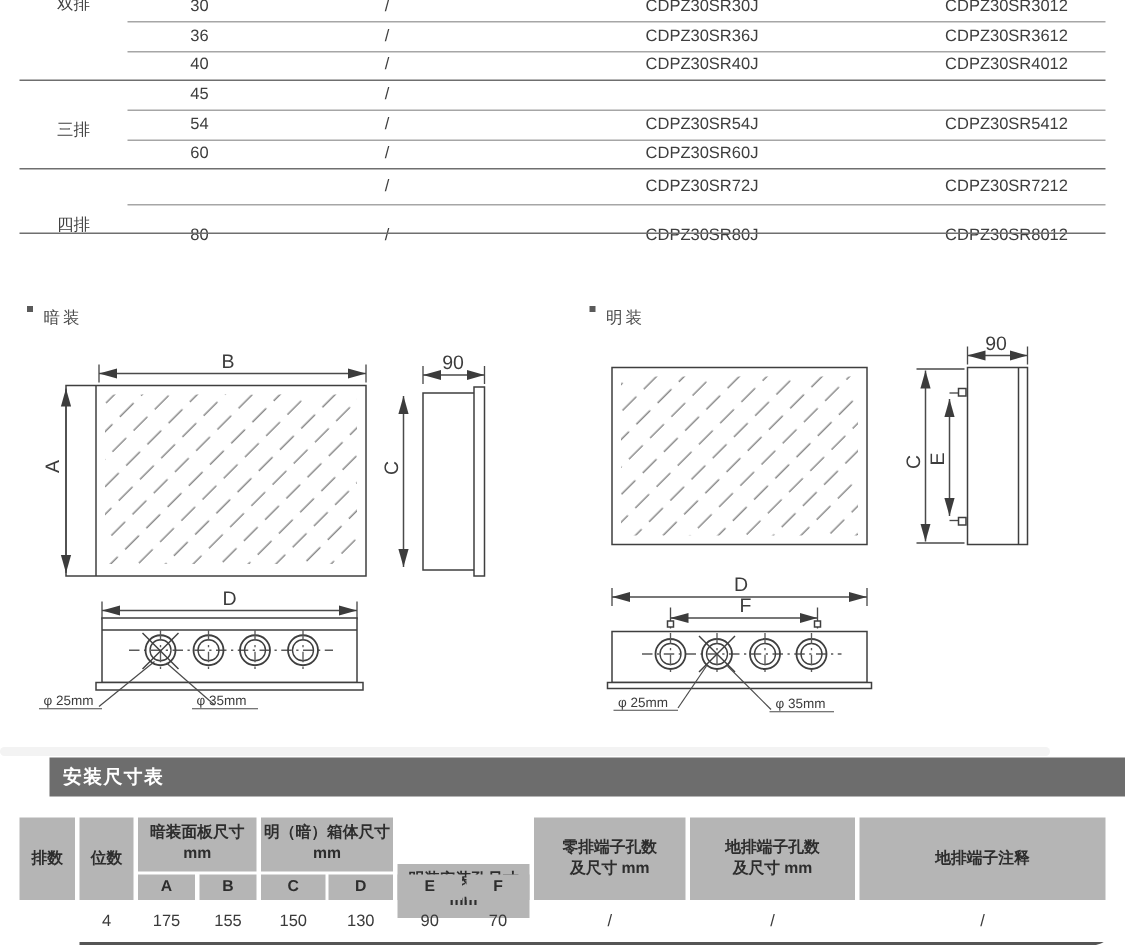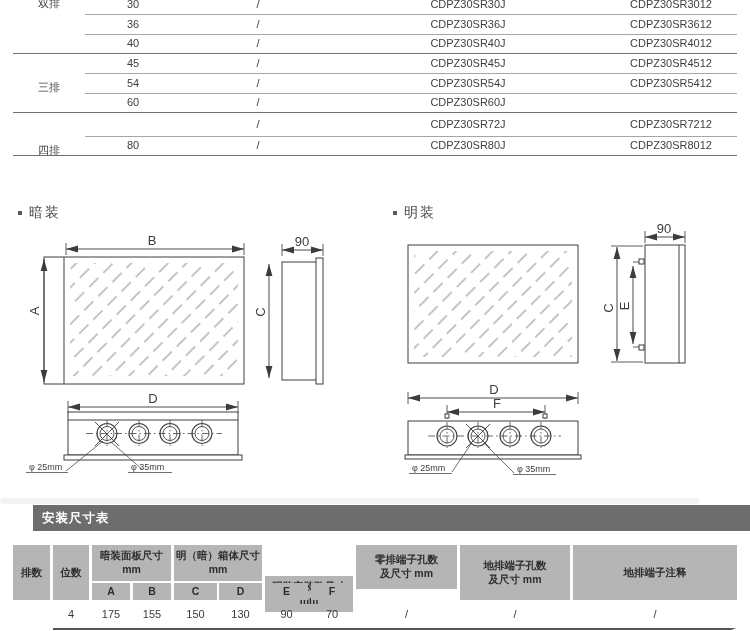--- a/index.html
+++ b/index.html
@@ -13,22 +13,22 @@
   .trow .c{position:absolute;top:0;bottom:0;text-align:center;font-size:11px;color:#3e3e3e;}
   .c.qty{left:90px;width:86px;}
   .c.slash{left:215px;width:86px;}
   .c.mj{left:390px;width:156px;}
   .c.m12{left:593px;width:156px;}
   .grp{position:absolute;left:13px;width:72px;height:20px;line-height:20px;
        text-align:center;font-size:11px;color:#3e3e3e;}
   .ln{position:absolute;height:1px;left:85px;width:652px;background:#a6a6a6;}
   .ln.g{left:13px;width:724px;background:#6f6f6f;}
   
-  .slabel{position:absolute;display:flex;align-items:center;gap:7px;
-          font-size:14px;color:#4a4a4a;letter-spacing:2px;}
+  .slabel{position:absolute;display:flex;align-items:flex-start;gap:7px;
+          font-size:11px;color:#4a4a4a;letter-spacing:2px;}
   .bullet{width:4px;height:4px;background:#5a5a5a;display:inline-block;}
   
   svg{position:absolute;left:0;top:0;}
   svg text{font-family:"Liberation Sans","DejaVu Sans",sans-serif;fill:#3c3c3c;}
   .geo{fill:#ffffff;stroke:#3f3f3f;stroke-width:1;}
   .stroke{stroke:#3f3f3f;stroke-width:1;fill:none;}
   .dim{stroke:#4a4a4a;stroke-width:1;fill:none;}
   .tick{stroke:#4a4a4a;stroke-width:0.9;}
   .cdash{stroke:#5a5a5a;stroke-width:0.9;stroke-dasharray:7 3 1.5 3;fill:none;}
   .hole-o{fill:none;stroke:#3f3f3f;stroke-width:1.2;}
@@ -74,40 +74,38 @@
     </div>
     <div class="trow" style="top:34px;height:19px;line-height:19px">
       <span class="c qty">40</span>
       <span class="c slash">/</span>
       <span class="c mj">CDPZ30SR40J</span>
       <span class="c m12">CDPZ30SR4012</span>
     </div>
     <div class="trow" style="top:53px;height:20px;line-height:20px">
       <span class="c qty">45</span>
       <span class="c slash">/</span>
-      <span class="c mj">CDPZ30SR45J</span>
-      <span class="c m12">CDPZ30SR4512</span>
     </div>
     <div class="trow" style="top:73px;height:20px;line-height:20px">
       <span class="c qty">54</span>
       <span class="c slash">/</span>
       <span class="c mj">CDPZ30SR54J</span>
       <span class="c m12">CDPZ30SR5412</span>
     </div>
     <div class="trow" style="top:93px;height:19px;line-height:19px">
       <span class="c qty">60</span>
       <span class="c slash">/</span>
       <span class="c mj">CDPZ30SR60J</span>
     </div>
     <div class="trow" style="top:112px;height:24px;line-height:24px">
       <span class="c slash">/</span>
       <span class="c mj">CDPZ30SR72J</span>
       <span class="c m12">CDPZ30SR7212</span>
     </div>
-    <div class="trow" style="top:136px;height:19px;line-height:19px">
+    <div class="trow" style="top:148px;height:19px;line-height:19px">
       <span class="c qty">80</span>
       <span class="c slash">/</span>
       <span class="c mj">CDPZ30SR80J</span>
       <span class="c m12">CDPZ30SR8012</span>
     </div>
 
     <div class="ln" style="top:14px"></div>
     <div class="ln" style="top:34px"></div>
     <div class="ln g" style="top:53px"></div>
     <div class="ln" style="top:73px"></div>
@@ -284,21 +282,21 @@
     </div>
     <div class="hc" style="left:219px;top:583px;width:43px;height:17px">
       <div>D</div>
     </div>
     <div class="hc" style="left:265px;top:583px;width:43px;height:17px">
       <div>E</div>
     </div>
     <div class="hc" style="left:311px;top:583px;width:42px;height:17px">
       <div>F</div>
     </div>
-    <div class="hc" style="left:356px;top:545px;width:101px;height:44px">
+    <div class="hc" style="left:356px;top:545px;width:101px;height:55px">
       <div>零排端子孔数</div>
       <div>及尺寸 mm</div>
     </div>
     <div class="hc" style="left:460px;top:545px;width:110px;height:55px">
       <div>地排端子孔数</div>
       <div>及尺寸 mm</div>
     </div>
     <div class="hc" style="left:573px;top:545px;width:164px;height:55px">
       <div>地排端子注释</div>
     </div>

